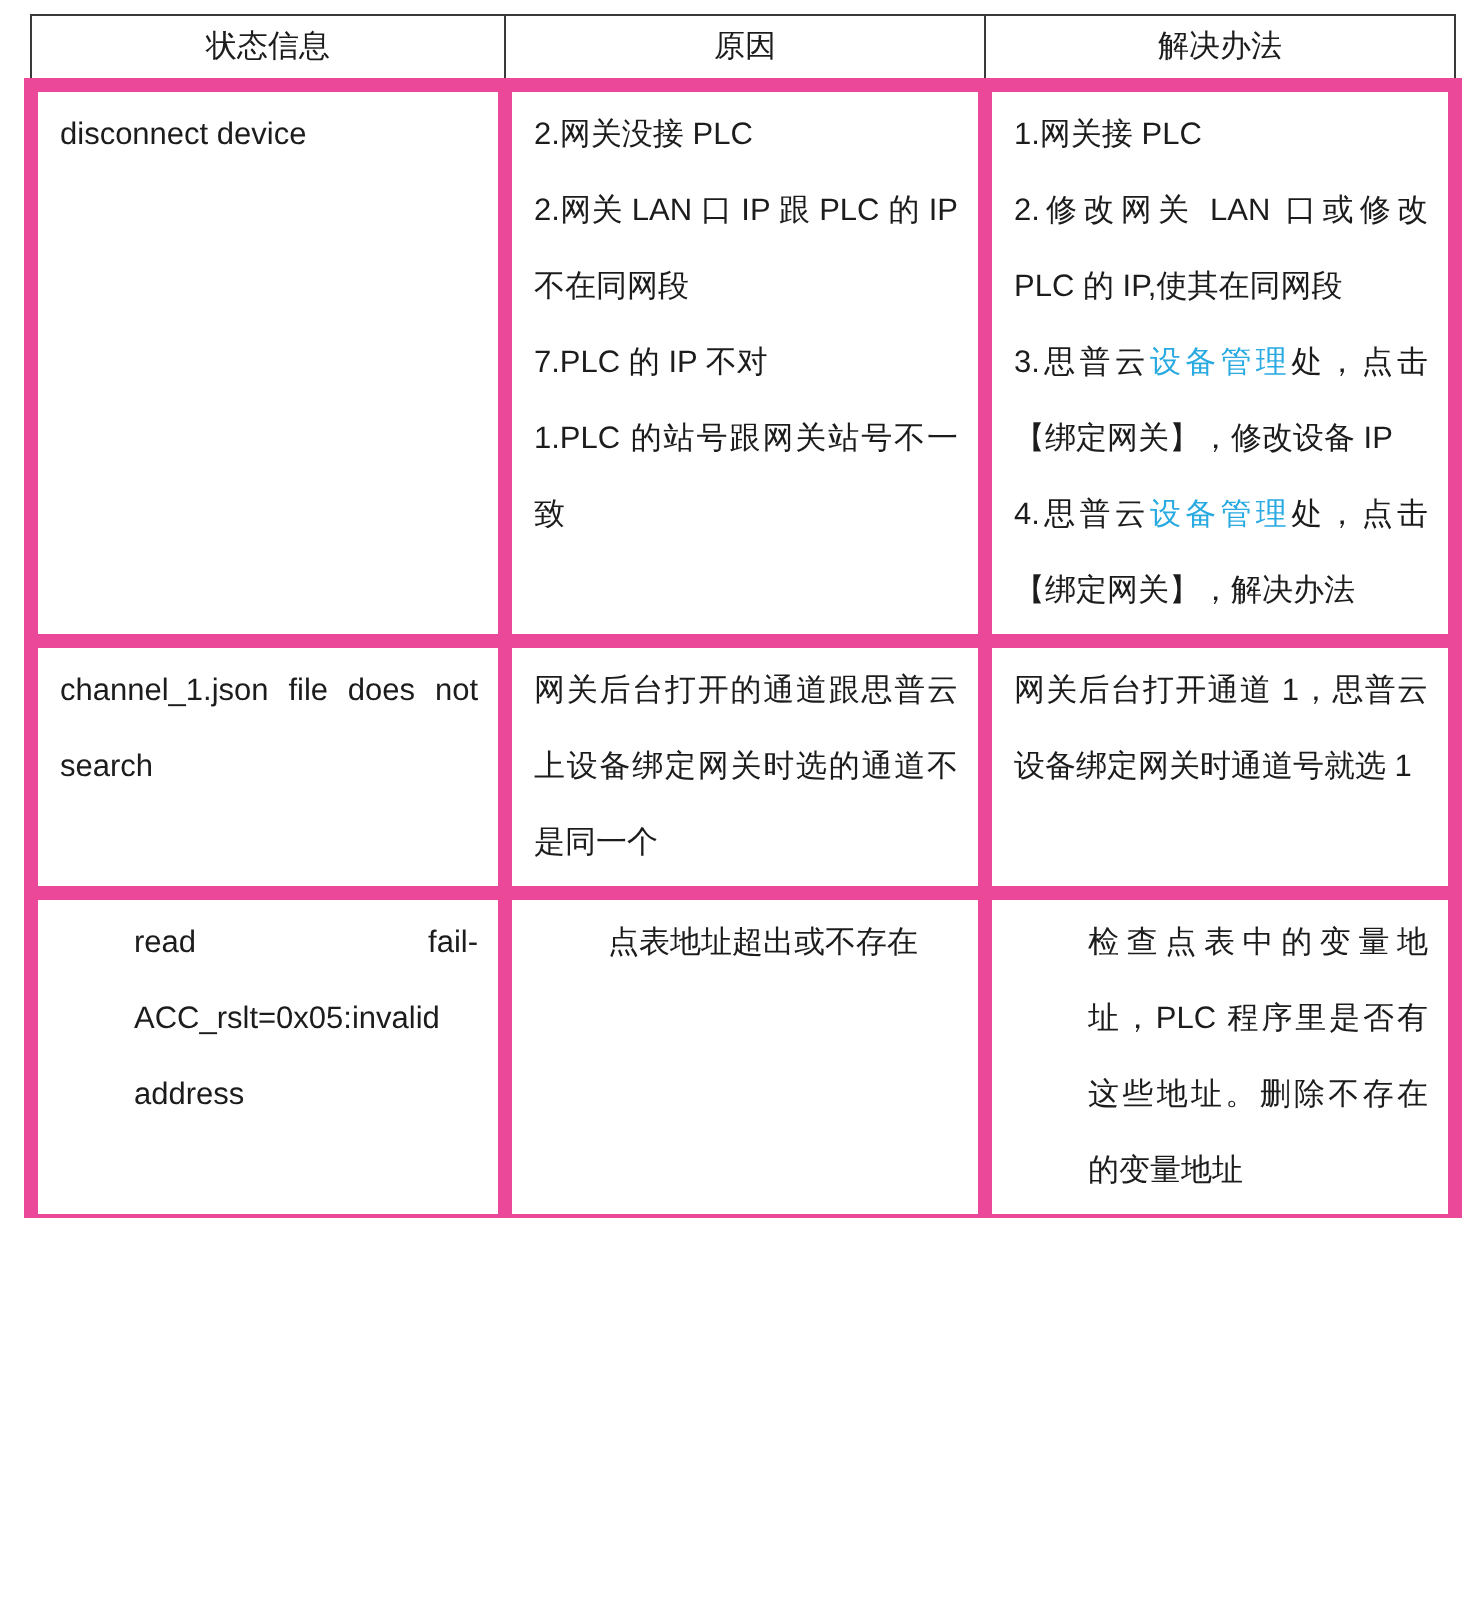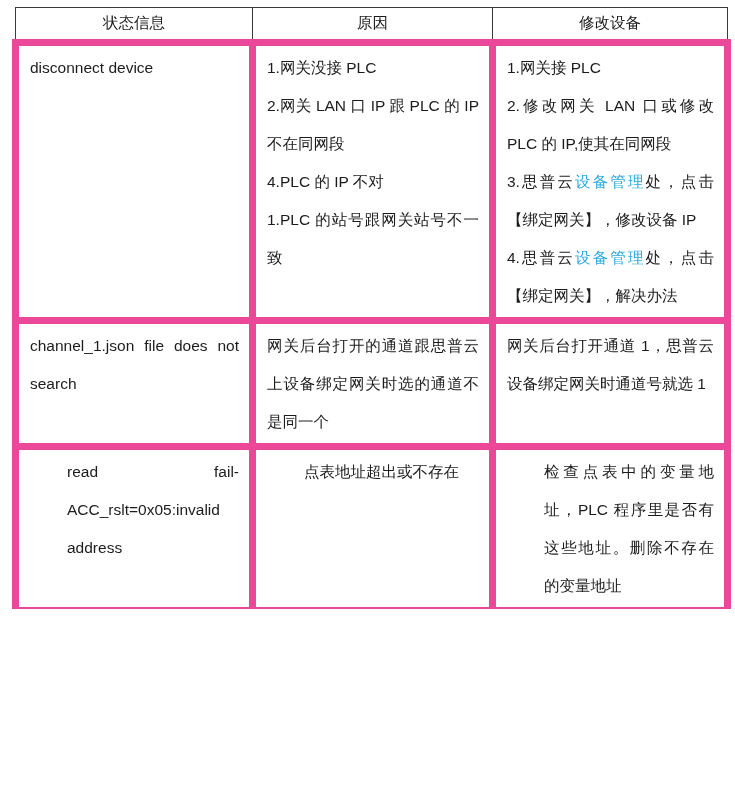--- a/index.html
+++ b/index.html
@@ -62,32 +62,32 @@
   <table class="troubleshooting">
     <colgroup>
       <col class="c1">
       <col class="c2">
       <col class="c3">
     </colgroup>
     <thead>
       <tr>
         <th>状态信息</th>
         <th>原因</th>
-        <th>修改设备</th>
+        <th>解决办法</th>
       </tr>
     </thead>
     <tbody>
         <tr>
           <td>
             <p><span>disconnect device</span></p>
           </td>
           <td>
-            <p><span>1.网关没接 PLC</span></p>
+            <p><span>2.网关没接 PLC</span></p>
             <p><span>2.网关 LAN 口 IP 跟 PLC 的 IP 不在同网段</span></p>
-            <p><span>4.PLC 的 IP 不对</span></p>
+            <p><span>7.PLC 的 IP 不对</span></p>
             <p><span>1.PLC 的站号跟网关站号不一致</span></p>
           </td>
           <td>
             <p><span>1.网关接 PLC</span></p>
             <p><span>2.修改网关 LAN 口或修改 PLC 的 IP,使其在同网段</span></p>
             <p><span>3.思普云</span><span class="accent">设备管理</span><span>处，点击【绑定网关】，修改设备 IP</span></p>
             <p><span>4.思普云</span><span class="accent">设备管理</span><span>处，点击【绑定网关】，解决办法</span></p>
           </td>
         </tr>
         <tr>

